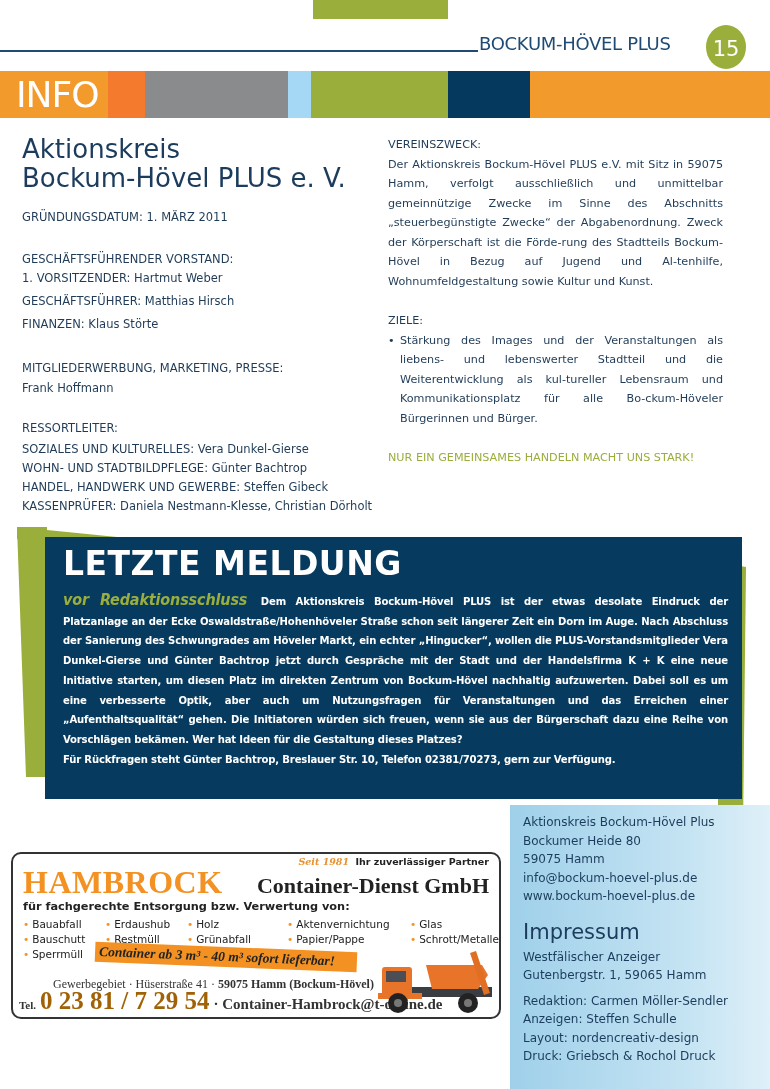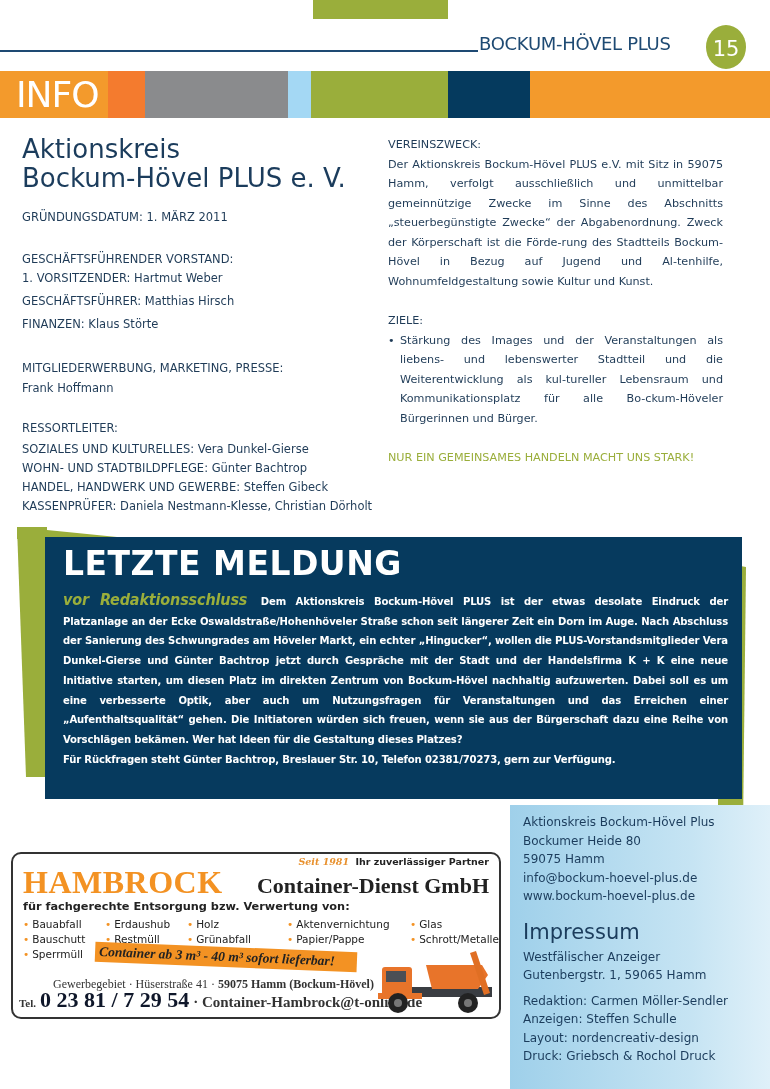--- a/index.html
+++ b/index.html
@@ -50,21 +50,21 @@
   .ad-company { position: absolute; right: 10px; top: 19px; font-family: "Liberation Serif", serif; font-weight: bold; font-size: 22px; color: #222; }
   .ad-subtitle { position: absolute; left: 10px; top: 46px; font-size: 11.3px; font-weight: bold; color: #222; }
   .ad-list { position: absolute; left: 10px; top: 63px; font-size: 10.5px; color: #222; line-height: 15px; }
   .ad-list .col { position: absolute; top: 0; white-space: nowrap; }
   .ad-list .dot { color: #f39223; margin-right: 3px; }
   .ad-banner { position: absolute; left: 82px; top: 93px; width: 262px; height: 20px; background: #f39223; transform: rotate(2.3deg); font-family: "Liberation Serif", serif; font-style: italic; font-weight: bold; font-size: 13.5px; color: #222; padding-left: 4px; line-height: 20px; white-space: nowrap; }
   .ad-address { position: absolute; left: 40px; top: 123px; font-family: "Liberation Serif", serif; font-size: 12px; color: #333; white-space: nowrap; }
   .ad-address b { font-weight: bold; }
   .ad-phone-line { position: absolute; left: 6px; top: 133px; font-family: "Liberation Serif", serif; white-space: nowrap; color: #333; }
   .ad-phone-line .tel { font-size: 11px; font-weight: bold; }
-  .ad-phone-line .num { font-size: 22px; color: #0f172a; font-weight: bold; }
+  .ad-phone-line .num { font-size: 25px; color: #a16207; font-weight: bold; }
   .ad-phone-line .mail { font-size: 15px; font-weight: bold; }
   .truck { position: absolute; left: 365px; top: 95px; width: 120px; height: 68px; }
 </style>
 </head>
 <body>
 
 <div class="top-green"></div>
 <div class="header-line"></div>
 <div class="header-title">BOCKUM-HÖVEL PLUS</div>
 <div class="page-badge">15</div>

